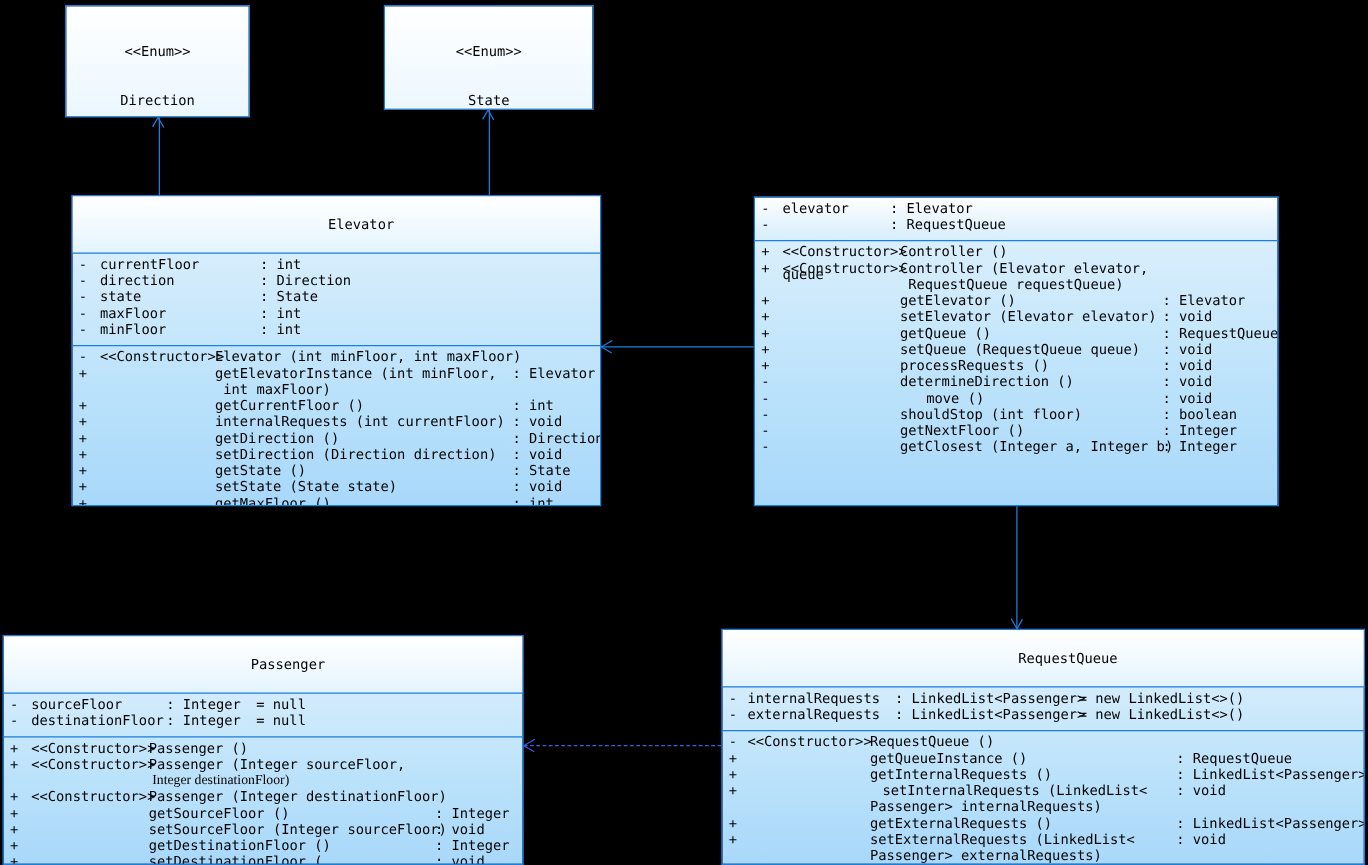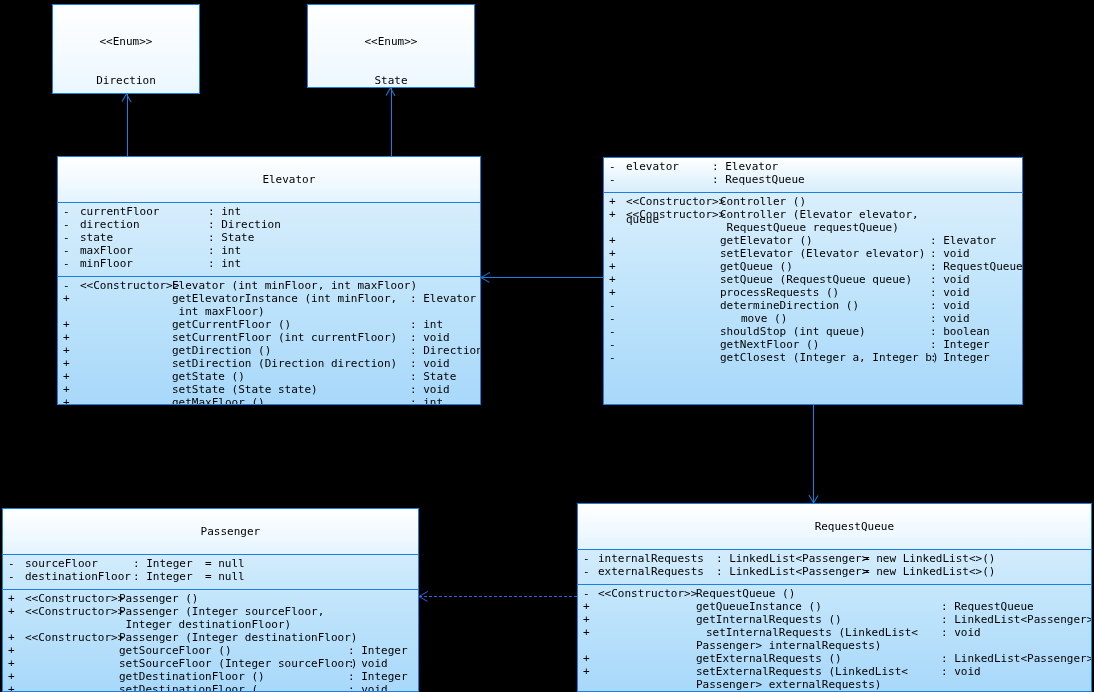--- a/index.html
+++ b/index.html
@@ -157,21 +157,21 @@
       <div class="row"><span class="vis">-</span><span class="nm" style="left:22px;">direction</span><span class="rt" style="left:150px;">: Direction</span></div>
       <div class="row"><span class="vis">-</span><span class="nm" style="left:22px;">state</span><span class="rt" style="left:150px;">: State</span></div>
       <div class="row"><span class="vis">-</span><span class="nm" style="left:22px;">maxFloor</span><span class="rt" style="left:150px;">: int</span></div>
       <div class="row"><span class="vis">-</span><span class="nm" style="left:22px;">minFloor</span><span class="rt" style="left:150px;">: int</span></div>
     </div>
     <div class="compartment last">
       <div class="row"><span class="vis">-</span><span class="nm" style="left:22px;">&lt;&lt;Constructor&gt;&gt;</span><span class="nm" style="left:114px;">Elevator (int minFloor, int maxFloor)</span><span class="rt" style="left:352px;"></span></div>
       <div class="row"><span class="vis">+</span><span class="nm" style="left:114px;">getElevatorInstance (int minFloor,</span><span class="rt" style="left:352px;">: Elevator</span></div>
       <div class="row"><span class="nm" style="left:114px;"> int maxFloor)</span></div>
       <div class="row"><span class="vis">+</span><span class="nm" style="left:114px;">getCurrentFloor ()</span><span class="rt" style="left:352px;">: int</span></div>
-      <div class="row"><span class="vis">+</span><span class="nm" style="left:114px;">setCurrentFloor (int currentFloor)</span><span class="rt" style="left:352px;">: void</span></div>
+      <div class="row"><span class="vis">+</span><span class="nm" style="left:114px;">internalRequests (int currentFloor)</span><span class="rt" style="left:352px;">: void</span></div>
       <div class="row"><span class="vis">+</span><span class="nm" style="left:114px;">getDirection ()</span><span class="rt" style="left:352px;">: Direction</span></div>
       <div class="row"><span class="vis">+</span><span class="nm" style="left:114px;">setDirection (Direction direction)</span><span class="rt" style="left:352px;">: void</span></div>
       <div class="row"><span class="vis">+</span><span class="nm" style="left:114px;">getState ()</span><span class="rt" style="left:352px;">: State</span></div>
       <div class="row"><span class="vis">+</span><span class="nm" style="left:114px;">setState (State state)</span><span class="rt" style="left:352px;">: void</span></div>
       <div class="row"><span class="vis">+</span><span class="nm" style="left:114px;">getMaxFloor ()</span><span class="rt" style="left:352px;">: int</span></div>
 
     </div>
   </div>
 
   <div class="uml-box" style="left:603px; top:157px; width:420px; height:248px;">
@@ -183,39 +183,39 @@
       <div class="row"><span class="vis">+</span><span class="nm" style="left:22px;">&lt;&lt;Constructor&gt;&gt;</span><span class="nm" style="left:116px;">Controller ()</span></div>
       <div class="row"><span class="vis">+</span><span class="nm" style="left:22px;">&lt;&lt;Constructor&gt;&gt;</span><span class="nm" style="left:116px;">Controller (Elevator elevator,</span></div>
       <div class="row"><span class="nm" style="left:116px;"> RequestQueue requestQueue)</span></div>
       <div class="row"><span class="vis">+</span><span class="nm" style="left:116px;">getElevator ()</span><span class="rt" style="left:326px;">: Elevator</span></div>
       <div class="row"><span class="vis">+</span><span class="nm" style="left:116px;">setElevator (Elevator elevator)</span><span class="rt" style="left:326px;">: void</span></div>
       <div class="row"><span class="vis">+</span><span class="nm" style="left:116px;">getQueue ()</span><span class="rt" style="left:326px;">: RequestQueue</span></div>
       <div class="row"><span class="vis">+</span><span class="nm" style="left:116px;">setQueue (RequestQueue queue)</span><span class="rt" style="left:326px;">: void</span></div>
       <div class="row"><span class="vis">+</span><span class="nm" style="left:116px;">processRequests ()</span><span class="rt" style="left:326px;">: void</span></div>
       <div class="row"><span class="vis">-</span><span class="nm" style="left:116px;">determineDirection ()</span><span class="rt" style="left:326px;">: void</span></div>
       <div class="row"><span class="vis">-</span><span class="nm" style="left:116px;margin-left:21px;">move ()</span><span class="rt" style="left:326px;">: void</span></div>
-      <div class="row"><span class="vis">-</span><span class="nm" style="left:116px;">shouldStop (int queue)</span><span class="rt" style="left:326px;">: boolean</span></div>
+      <div class="row"><span class="vis">-</span><span class="nm" style="left:116px;">shouldStop (int floor)</span><span class="rt" style="left:326px;">: boolean</span></div>
       <div class="row"><span class="vis">-</span><span class="nm" style="left:116px;">getNextFloor ()</span><span class="rt" style="left:326px;">: Integer</span></div>
       <div class="row"><span class="vis">-</span><span class="nm" style="left:116px;">getClosest (Integer a, Integer b)</span><span class="rt" style="left:326px;">: Integer</span></div>
 
     </div>
   </div>
 
   <div class="uml-box" style="left:2px; top:508px; width:417px; height:184px;">
     <div class="box-title">
       <span>Passenger</span>
     </div>
     <div class="compartment" style="height:30px;">
       <div class="row"><span class="vis">-</span><span class="nm" style="left:22px;">sourceFloor</span><span class="rt" style="left:130px;">: Integer</span><span class="rt" style="left:202px;">= null</span></div>
       <div class="row"><span class="vis">-</span><span class="nm" style="left:22px;">destinationFloor</span><span class="rt" style="left:130px;">: Integer</span><span class="rt" style="left:202px;">= null</span></div>
     </div>
     <div class="compartment last">
       <div class="row"><span class="vis">+</span><span class="nm" style="left:22px;">&lt;&lt;Constructor&gt;&gt;</span><span class="nm" style="left:116px;">Passenger ()</span></div>
       <div class="row"><span class="vis">+</span><span class="nm" style="left:22px;">&lt;&lt;Constructor&gt;&gt;</span><span class="nm" style="left:116px;">Passenger (Integer sourceFloor,</span></div>
-      <div class="row"><span class="nm" style="left:116px;"> Integer destinationFloor)</span></div>
+      <div class="row"><span class="nm" style="left:116px;font-family:Liberation Serif, serif;"> Integer destinationFloor)</span></div>
       <div class="row"><span class="vis">+</span><span class="nm" style="left:22px;">&lt;&lt;Constructor&gt;&gt;</span><span class="nm" style="left:116px;">Passenger (Integer destinationFloor)</span></div>
       <div class="row"><span class="vis">+</span><span class="nm" style="left:116px;">getSourceFloor ()</span><span class="rt" style="left:345px;">: Integer</span></div>
       <div class="row"><span class="vis">+</span><span class="nm" style="left:116px;">setSourceFloor (Integer sourceFloor)</span><span class="rt" style="left:345px;">: void</span></div>
       <div class="row"><span class="vis">+</span><span class="nm" style="left:116px;">getDestinationFloor ()</span><span class="rt" style="left:345px;">: Integer</span></div>
       <div class="row"><span class="vis">+</span><span class="nm" style="left:116px;">setDestinationFloor (</span><span class="rt" style="left:345px;">: void</span></div>
 
     </div>
   </div>
 
   <div class="uml-box" style="left:577px; top:503px; width:515px; height:189px;">

